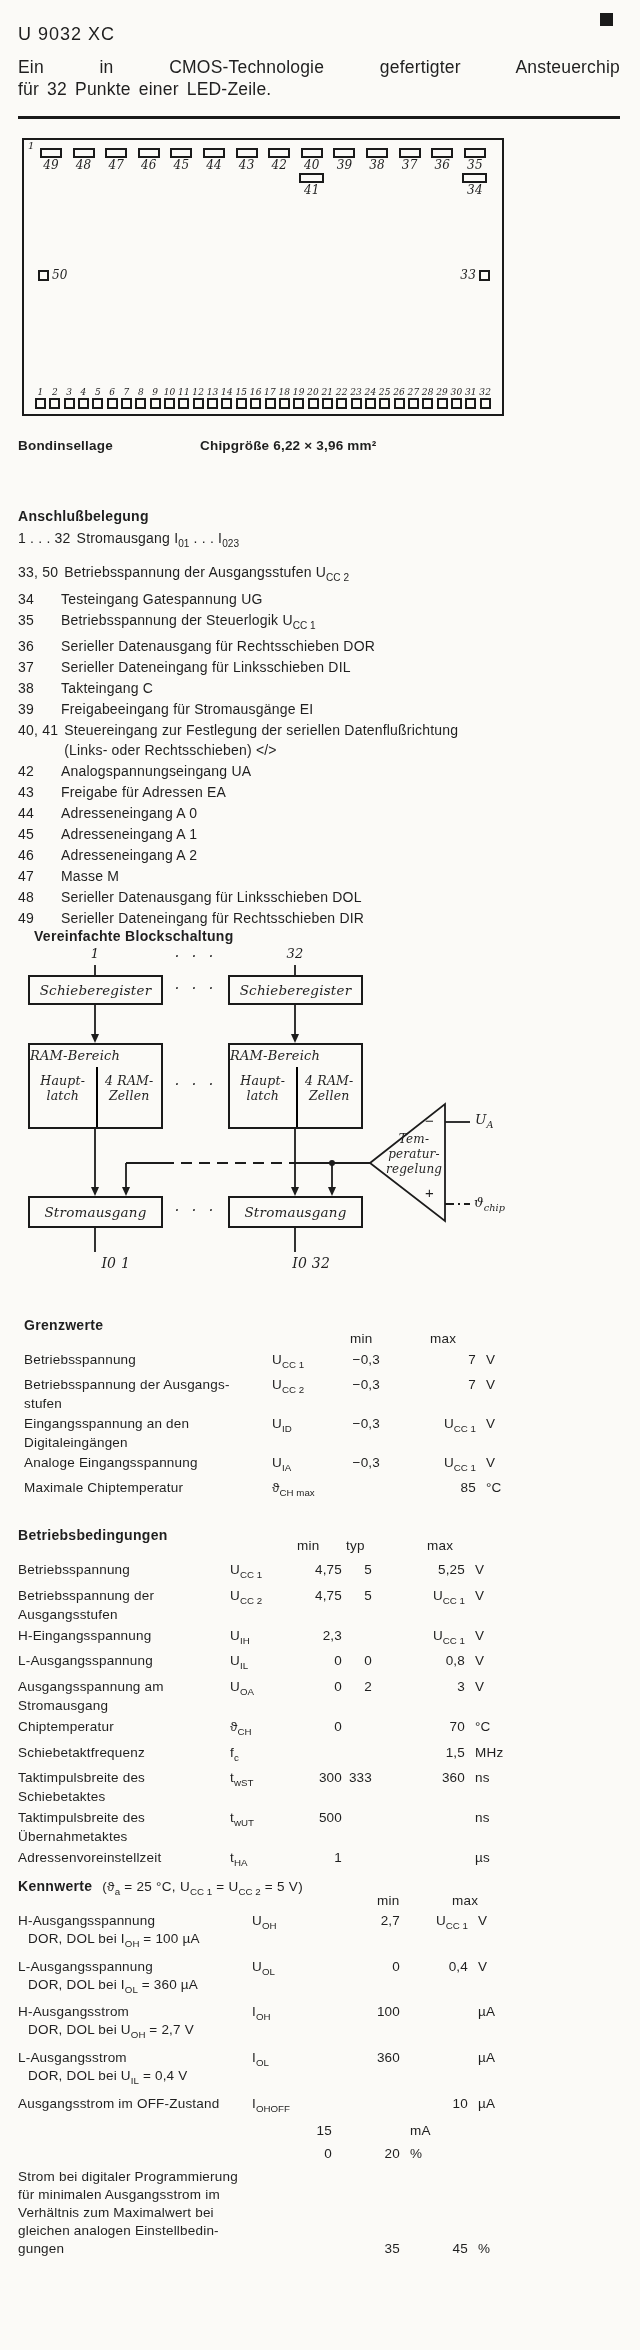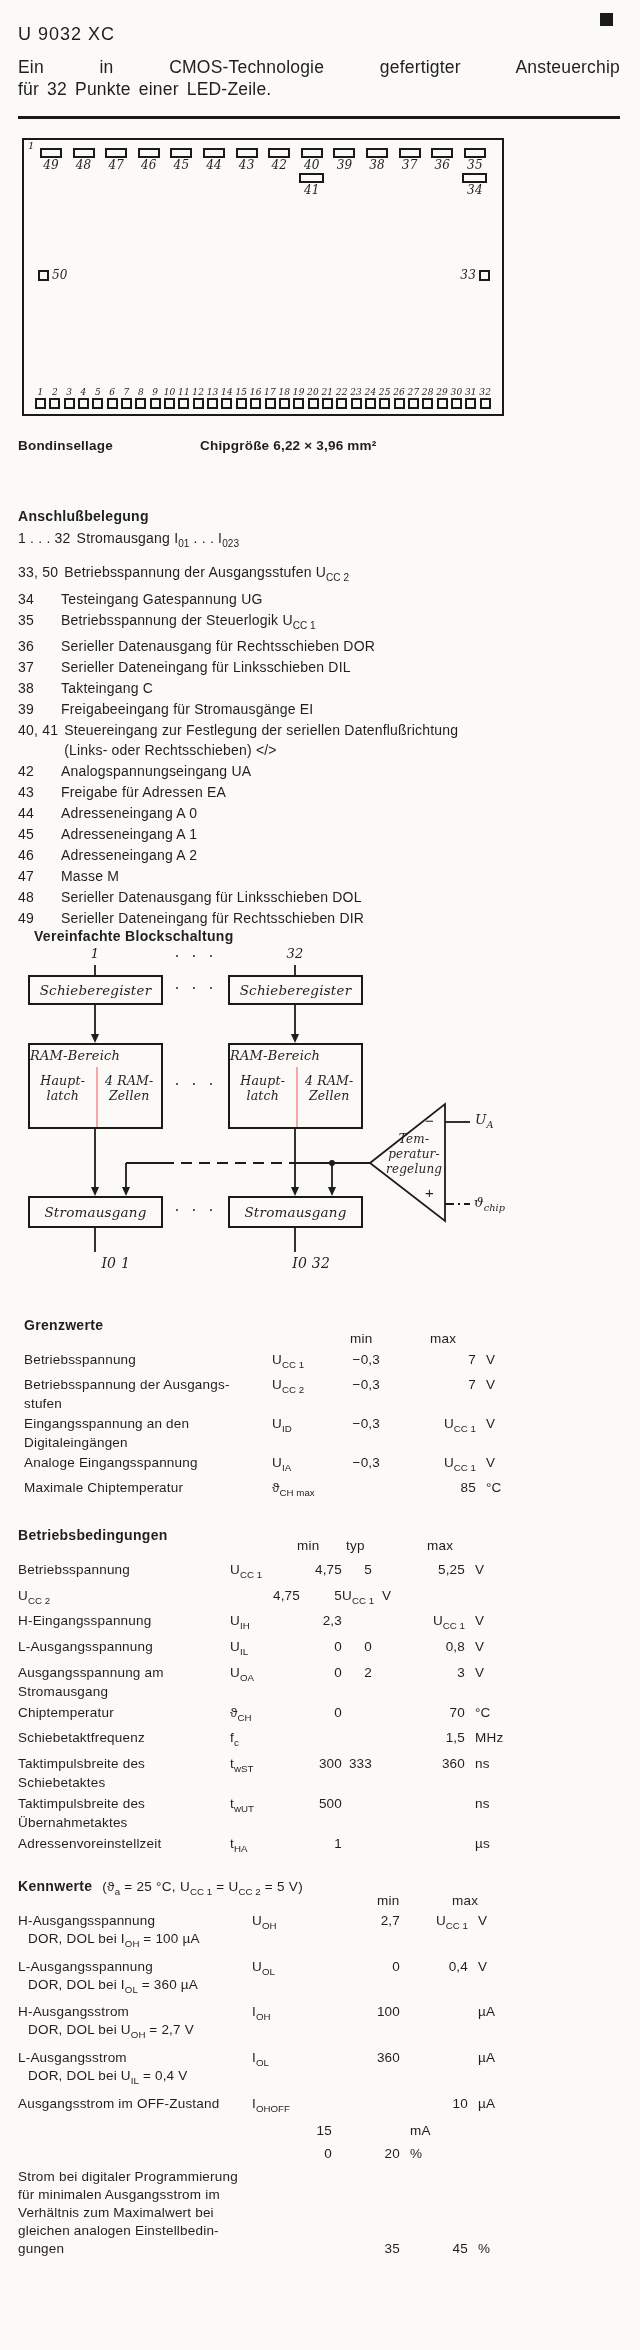--- a/index.html
+++ b/index.html
@@ -59,21 +59,21 @@
           text-align:center;font-size:13.5px;background:#fbfaf7;box-sizing:border-box;}
   .bd-idx{width:40px;text-align:center;font-size:13px;}
   #idx1{left:75px;top:946px;} #idx2{left:275px;top:946px;}
   #reg1{left:28px;top:975px;width:135px;height:30px;}
   #reg2{left:228px;top:975px;width:135px;height:30px;}
   .ram{left:28px;top:1043px;width:135px;height:86px;border:2px solid #1a1a1a;box-sizing:border-box;background:#fbfaf7;}
   #ram2{left:228px;}
   .ram .rtitle{text-align:left;font-size:13px;padding-top:3px;height:19px;}
   .ram .cells{display:flex;height:60px;}
   .ram .cellL,.ram .cellR{width:50%;text-align:center;font-size:12.5px;line-height:15px;padding-top:6px;box-sizing:border-box;}
-  .ram .cellR{border-left:2px solid #fca5a5;}
+  .ram .cellR{border-left:2px solid #000000;}
   #out1{left:28px;top:1196px;width:135px;height:32px;}
   #out2{left:228px;top:1196px;width:135px;height:32px;}
   .dots{width:60px;text-align:center;font-size:14px;letter-spacing:4px;}
   #dots-a{left:166px;top:948px;} #dots-b{left:166px;top:980px;}
   #dots-c{left:166px;top:1076px;} #dots-d{left:166px;top:1202px;}
   .io{width:70px;text-align:right;font-size:14px;}
   #io1{left:60px;top:1255px;} #io2{left:260px;top:1255px;}
   #tri-label{left:386px;top:1132px;width:56px;text-align:center;font-size:12px;line-height:15px;}
   #tri-minus{left:425px;top:1112px;font-size:15px;}
   #tri-plus{left:425px;top:1184px;font-size:15px;}
@@ -492,20 +492,21 @@
 <div class="abs rows" id="bb-rows">
     <div class="trow">
       <div class="c-name">Betriebsspannung</div>
       <div class="c-sym">U<sub>CC 1</sub></div>
       <div class="c-val">4,75</div>
       <div class="c-val">5</div>
       <div class="c-val">5,25</div>
       <div class="c-unit">V</div>
     </div>
     <div class="trow">
+      <div class="c-name">Betriebsspannung der<br>Ausgangsstufen</div>
       <div class="c-sym">U<sub>CC 2</sub></div>
       <div class="c-val">4,75</div>
       <div class="c-val">5</div>
       <div class="c-val">U<sub>CC 1</sub></div>
       <div class="c-unit">V</div>
     </div>
     <div class="trow">
       <div class="c-name">H-Eingangsspannung</div>
       <div class="c-sym">U<sub>IH</sub></div>
       <div class="c-val">2,3</div>

